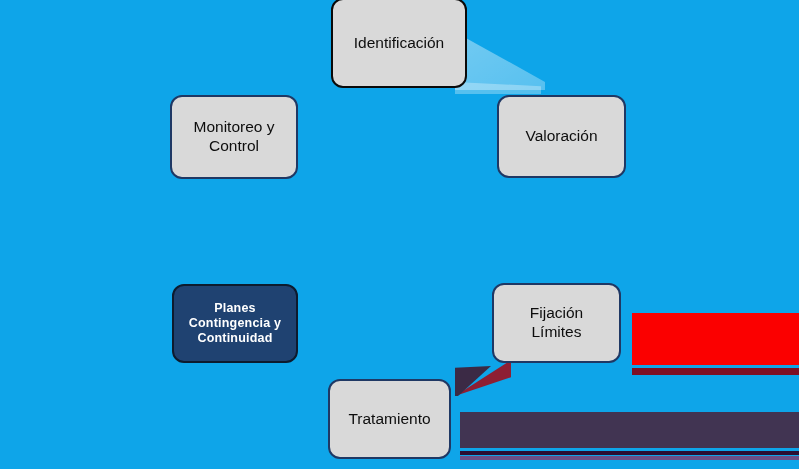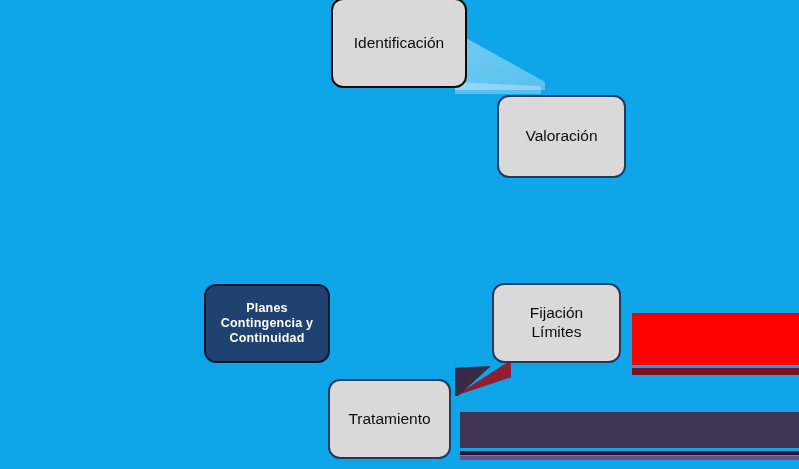--- a/index.html
+++ b/index.html
@@ -38,21 +38,20 @@
     font-size:15.5px;
   }
   
   .node.filled{
     background:#1f4271;
     border:2.5px solid #0d1b2e;
     color:#ffffff;
     font-size:12.5px;
     font-weight:700;
     letter-spacing:.2px;
-    margin-left:32px;
   }
 
   
   #n-identificacion{ left:331px; top:-2px;  width:136px; height:90px; }
   #n-monitoreo     { left:170px; top:95px;  width:128px; height:84px; }
   #n-valoracion    { left:497px; top:95px;  width:129px; height:83px; }
   #n-planes        { left:172px; top:284px; width:126px; height:79px; }
   #n-fijacion      { left:492px; top:283px; width:129px; height:80px; }
   #n-tratamiento   { left:328px; top:379px; width:123px; height:80px; }
 
@@ -148,14 +147,18 @@
   <div class="node light" id="n-tratamiento">
     <span class="label">Tratamiento</span>
   </div>
 
   <div class="node filled" id="n-planes">
     <span class="label">Planes
 Contingencia y
 Continuidad</span>
   </div>
 
+  <div class="node light" id="n-monitoreo">
+    <span class="label">Monitoreo y
+Control</span>
+  </div>
 
 </div>
 
 </body></html>

